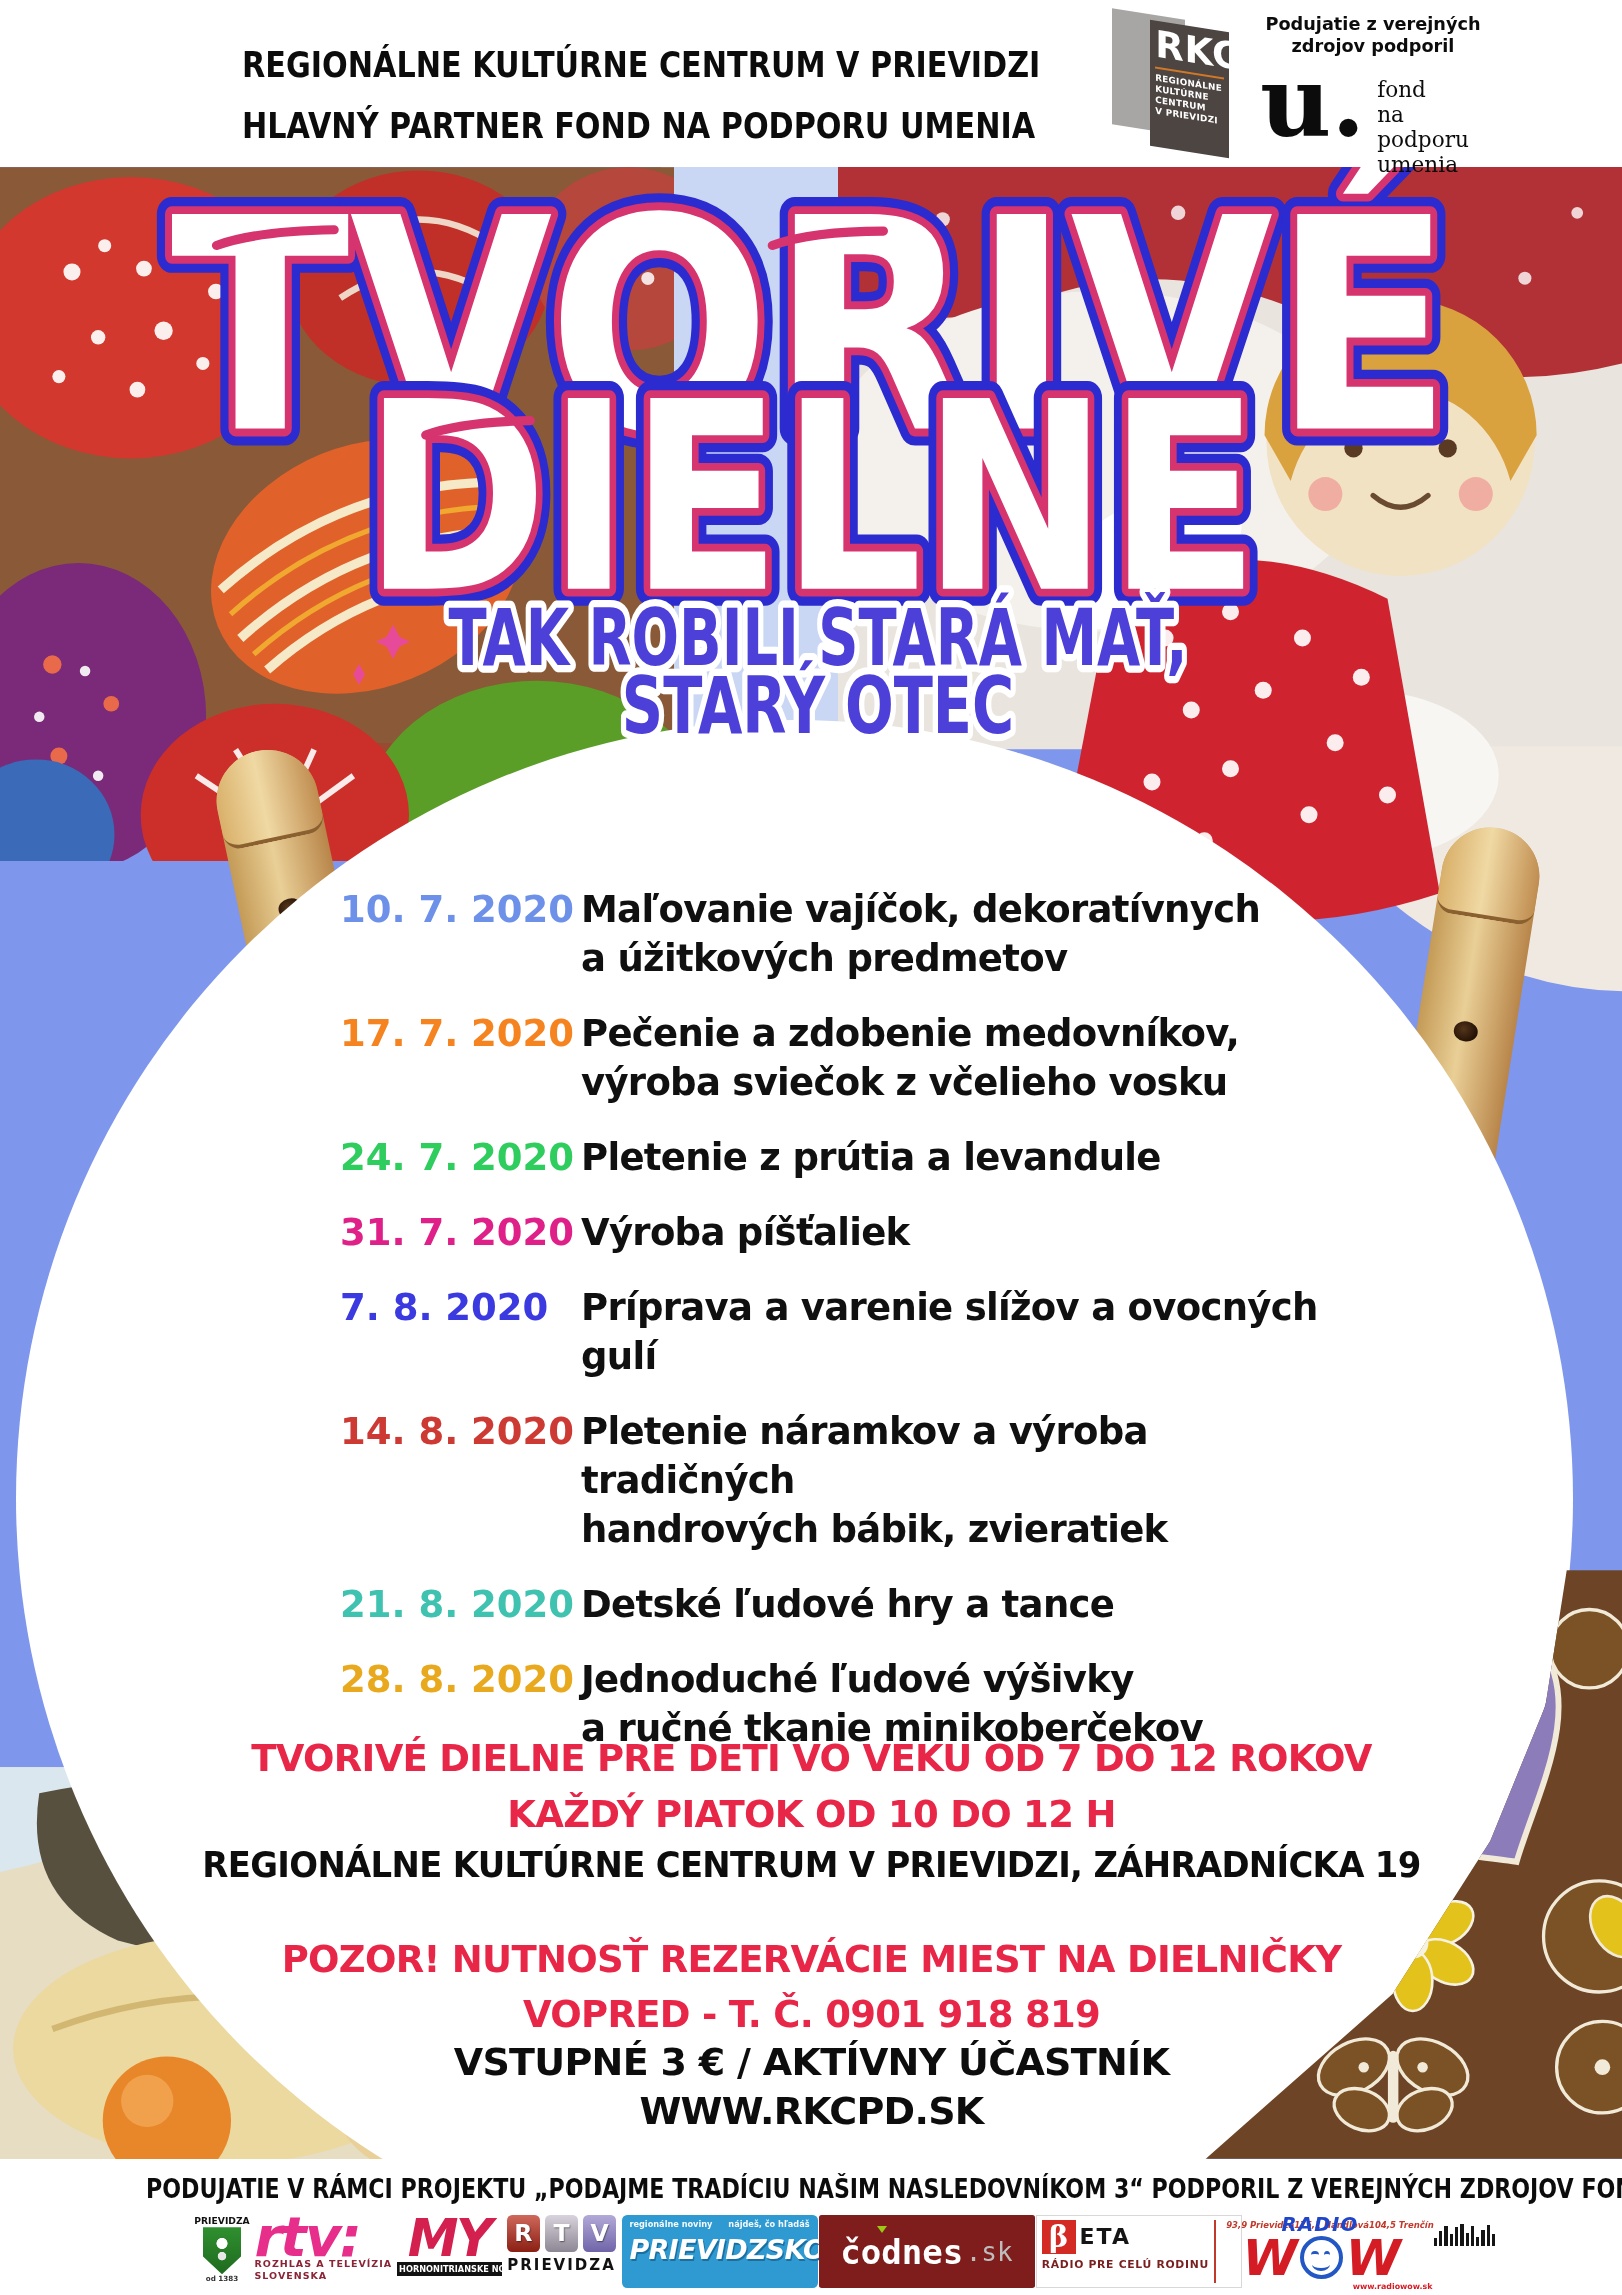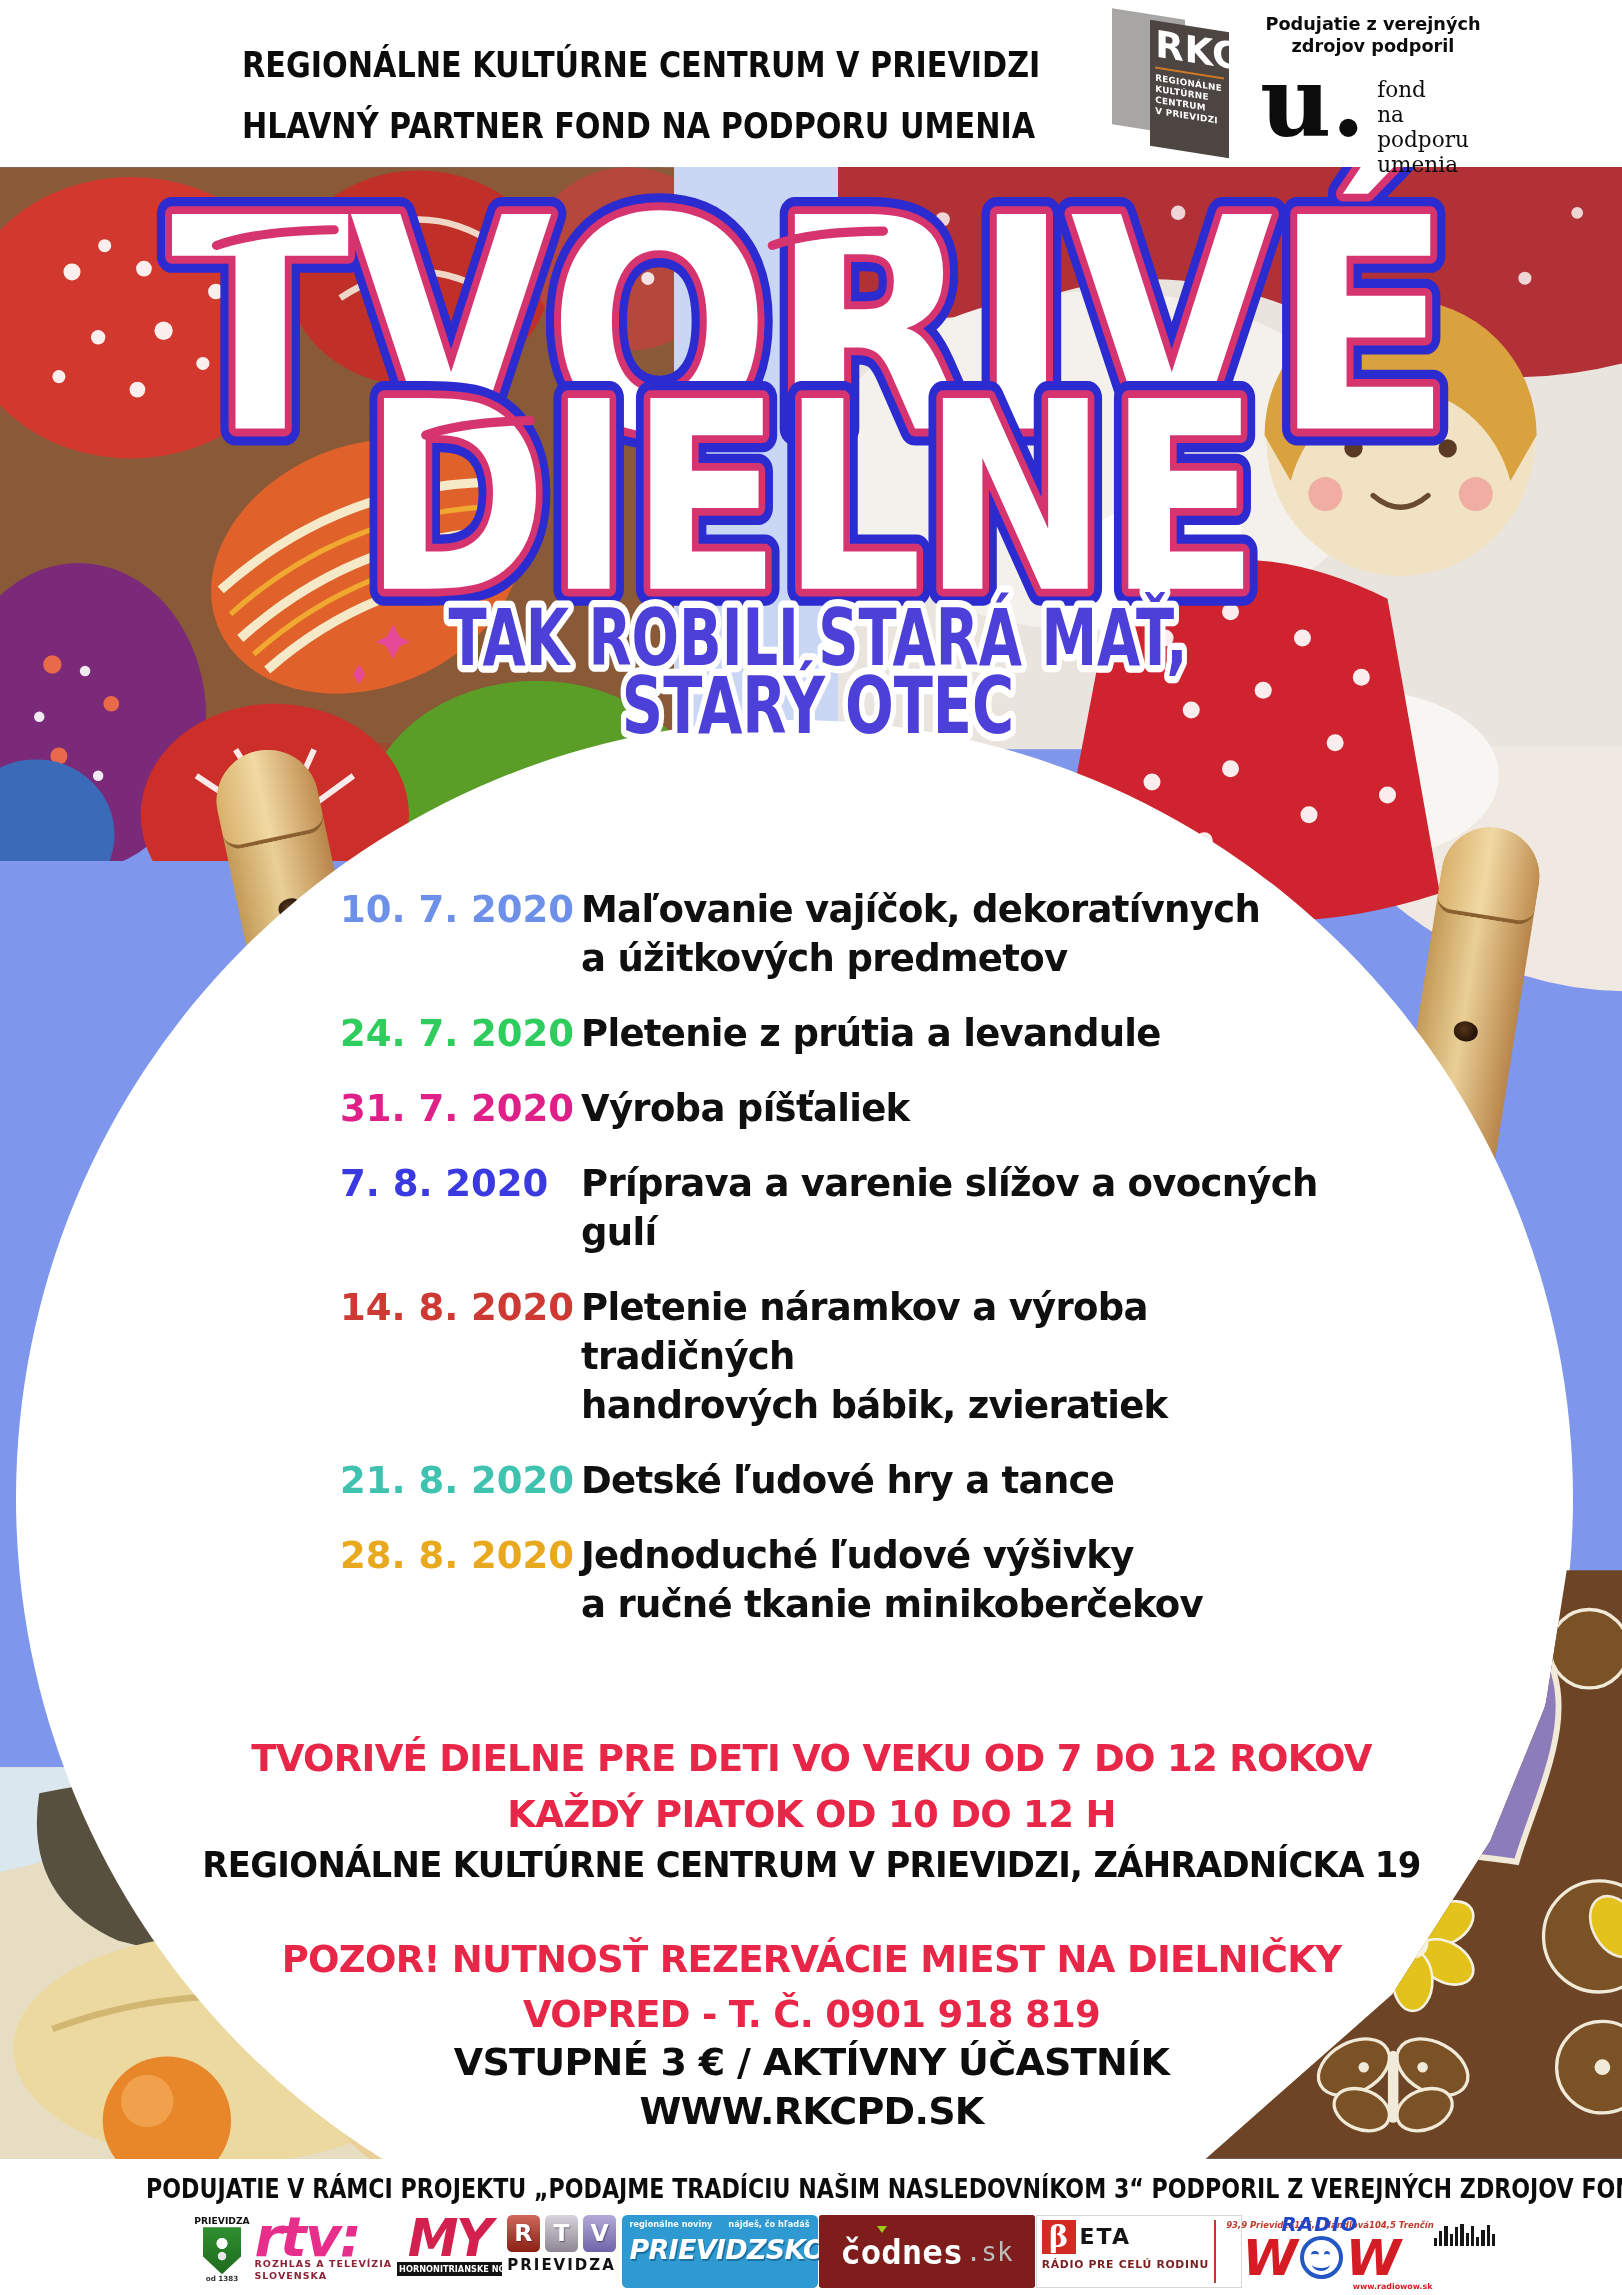--- a/index.html
+++ b/index.html
@@ -353,20 +353,27 @@
 
 <div class="abs schedule">
   <div class="srow">
     <div class="sdate" style="color: rgb(109, 144, 232);">10. 7. 2020</div>
     <div class="stext">
       <div>Maľovanie vajíčok, dekoratívnych</div>
       <div>a úžitkových predmetov</div>
     </div>
   </div>
   <div class="srow">
+    <div class="sdate" style="color: rgb(245, 131, 31);">17. 7. 2020</div>
+    <div class="stext">
+      <div>Pečenie a zdobenie medovníkov,</div>
+      <div>výroba sviečok z včelieho vosku</div>
+    </div>
+  </div>
+  <div class="srow">
     <div class="sdate" style="color: rgb(47, 204, 94);">24. 7. 2020</div>
     <div class="stext">Pletenie z prútia a levandule</div>
   </div>
   <div class="srow">
     <div class="sdate" style="color: rgb(223, 32, 137);">31. 7. 2020</div>
     <div class="stext">Výroba píšťaliek</div>
   </div>
   <div class="srow">
     <div class="sdate" style="color: rgb(58, 58, 224);">7. 8. 2020</div>
     <div class="stext">Príprava a varenie slížov a ovocných gulí</div>

